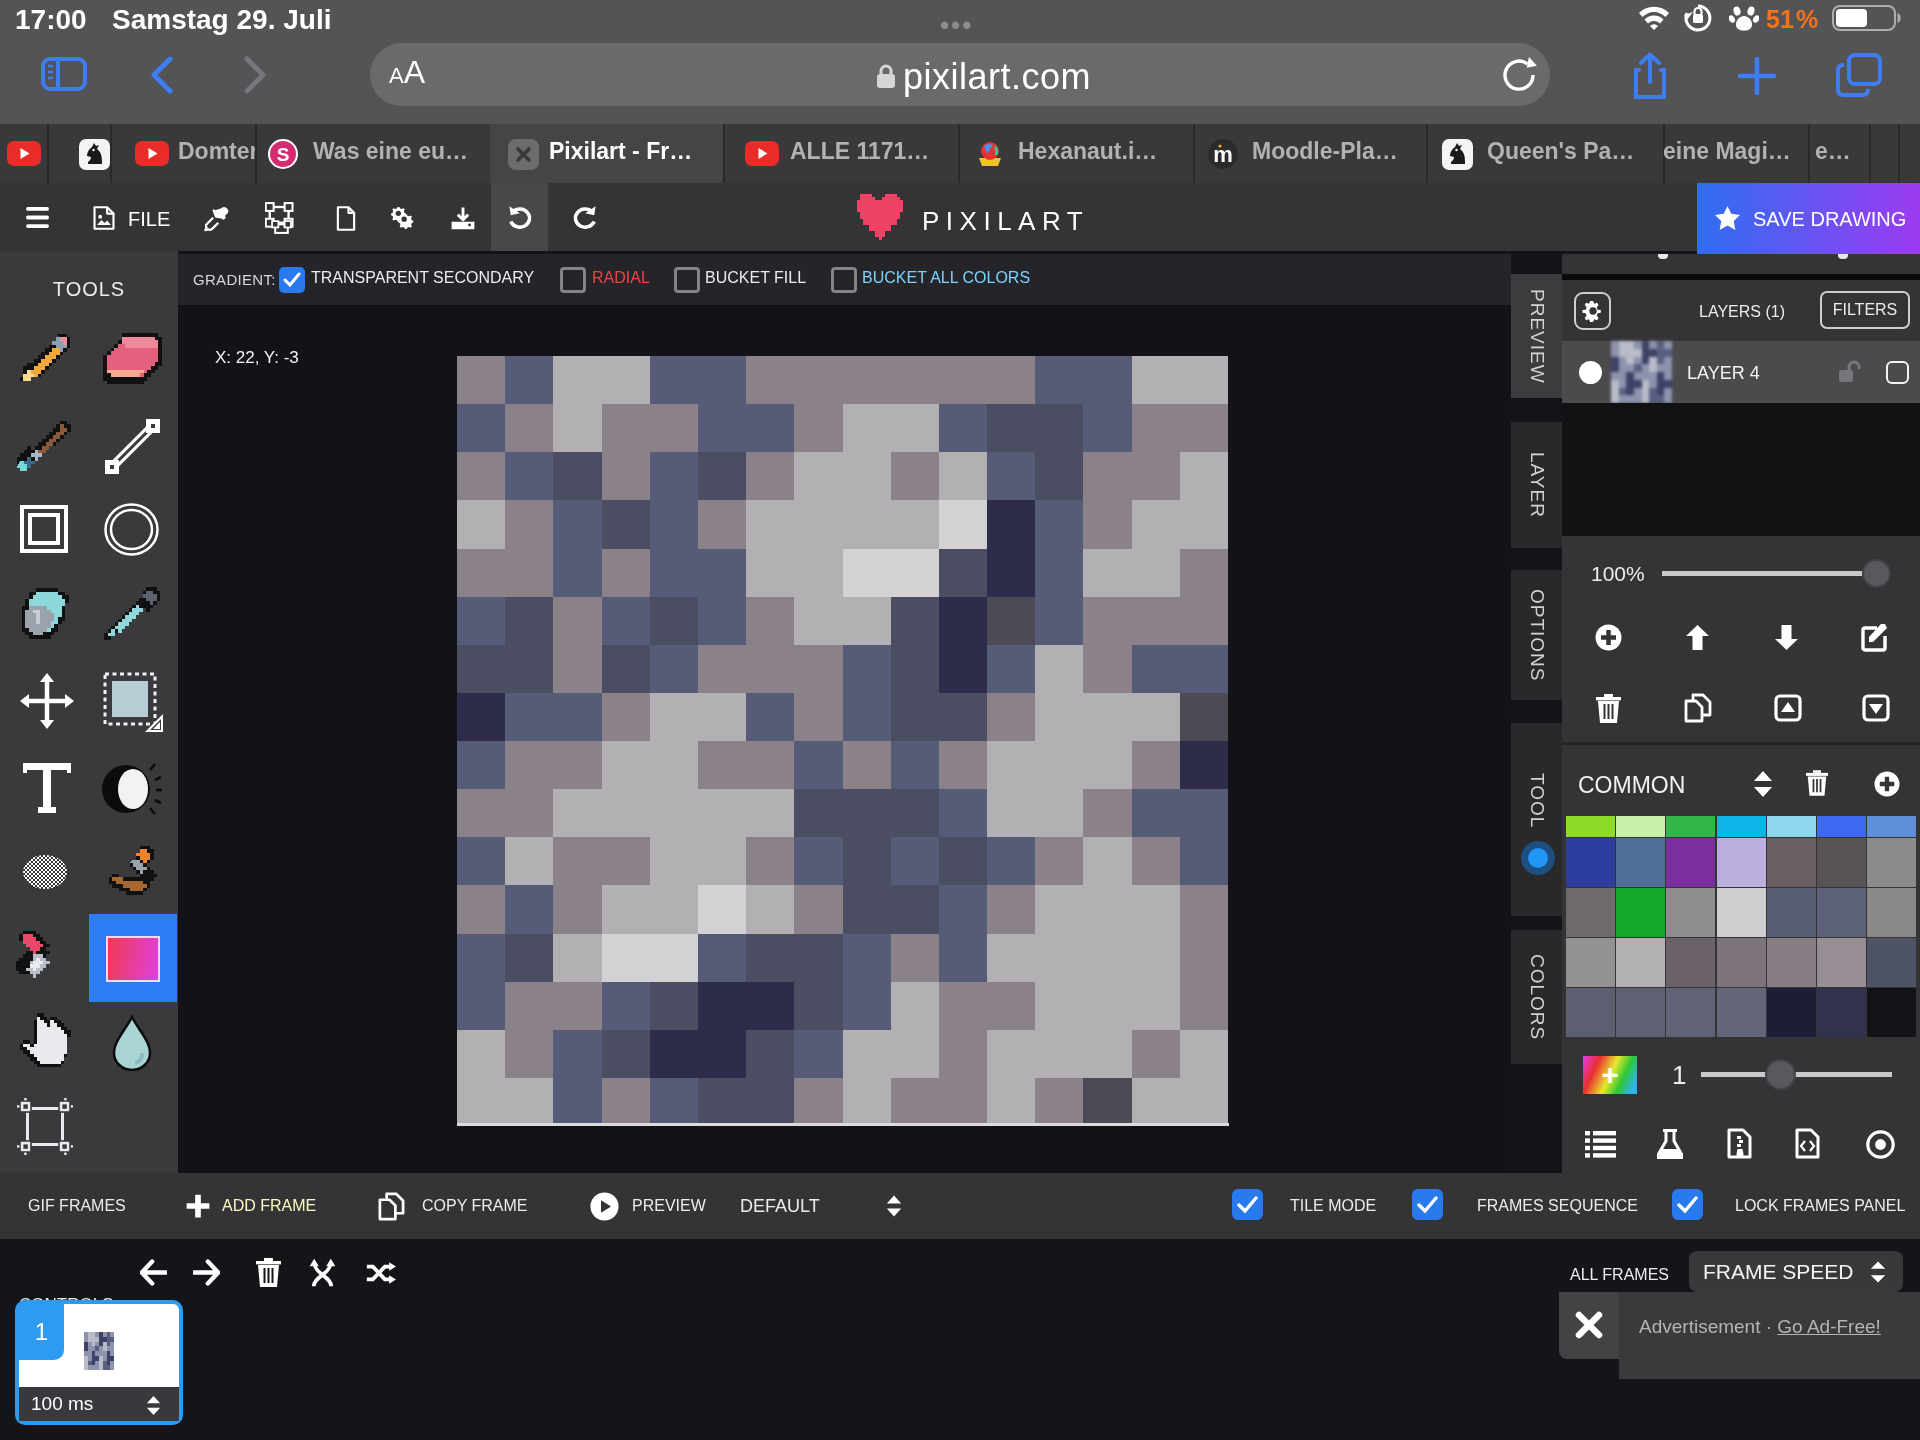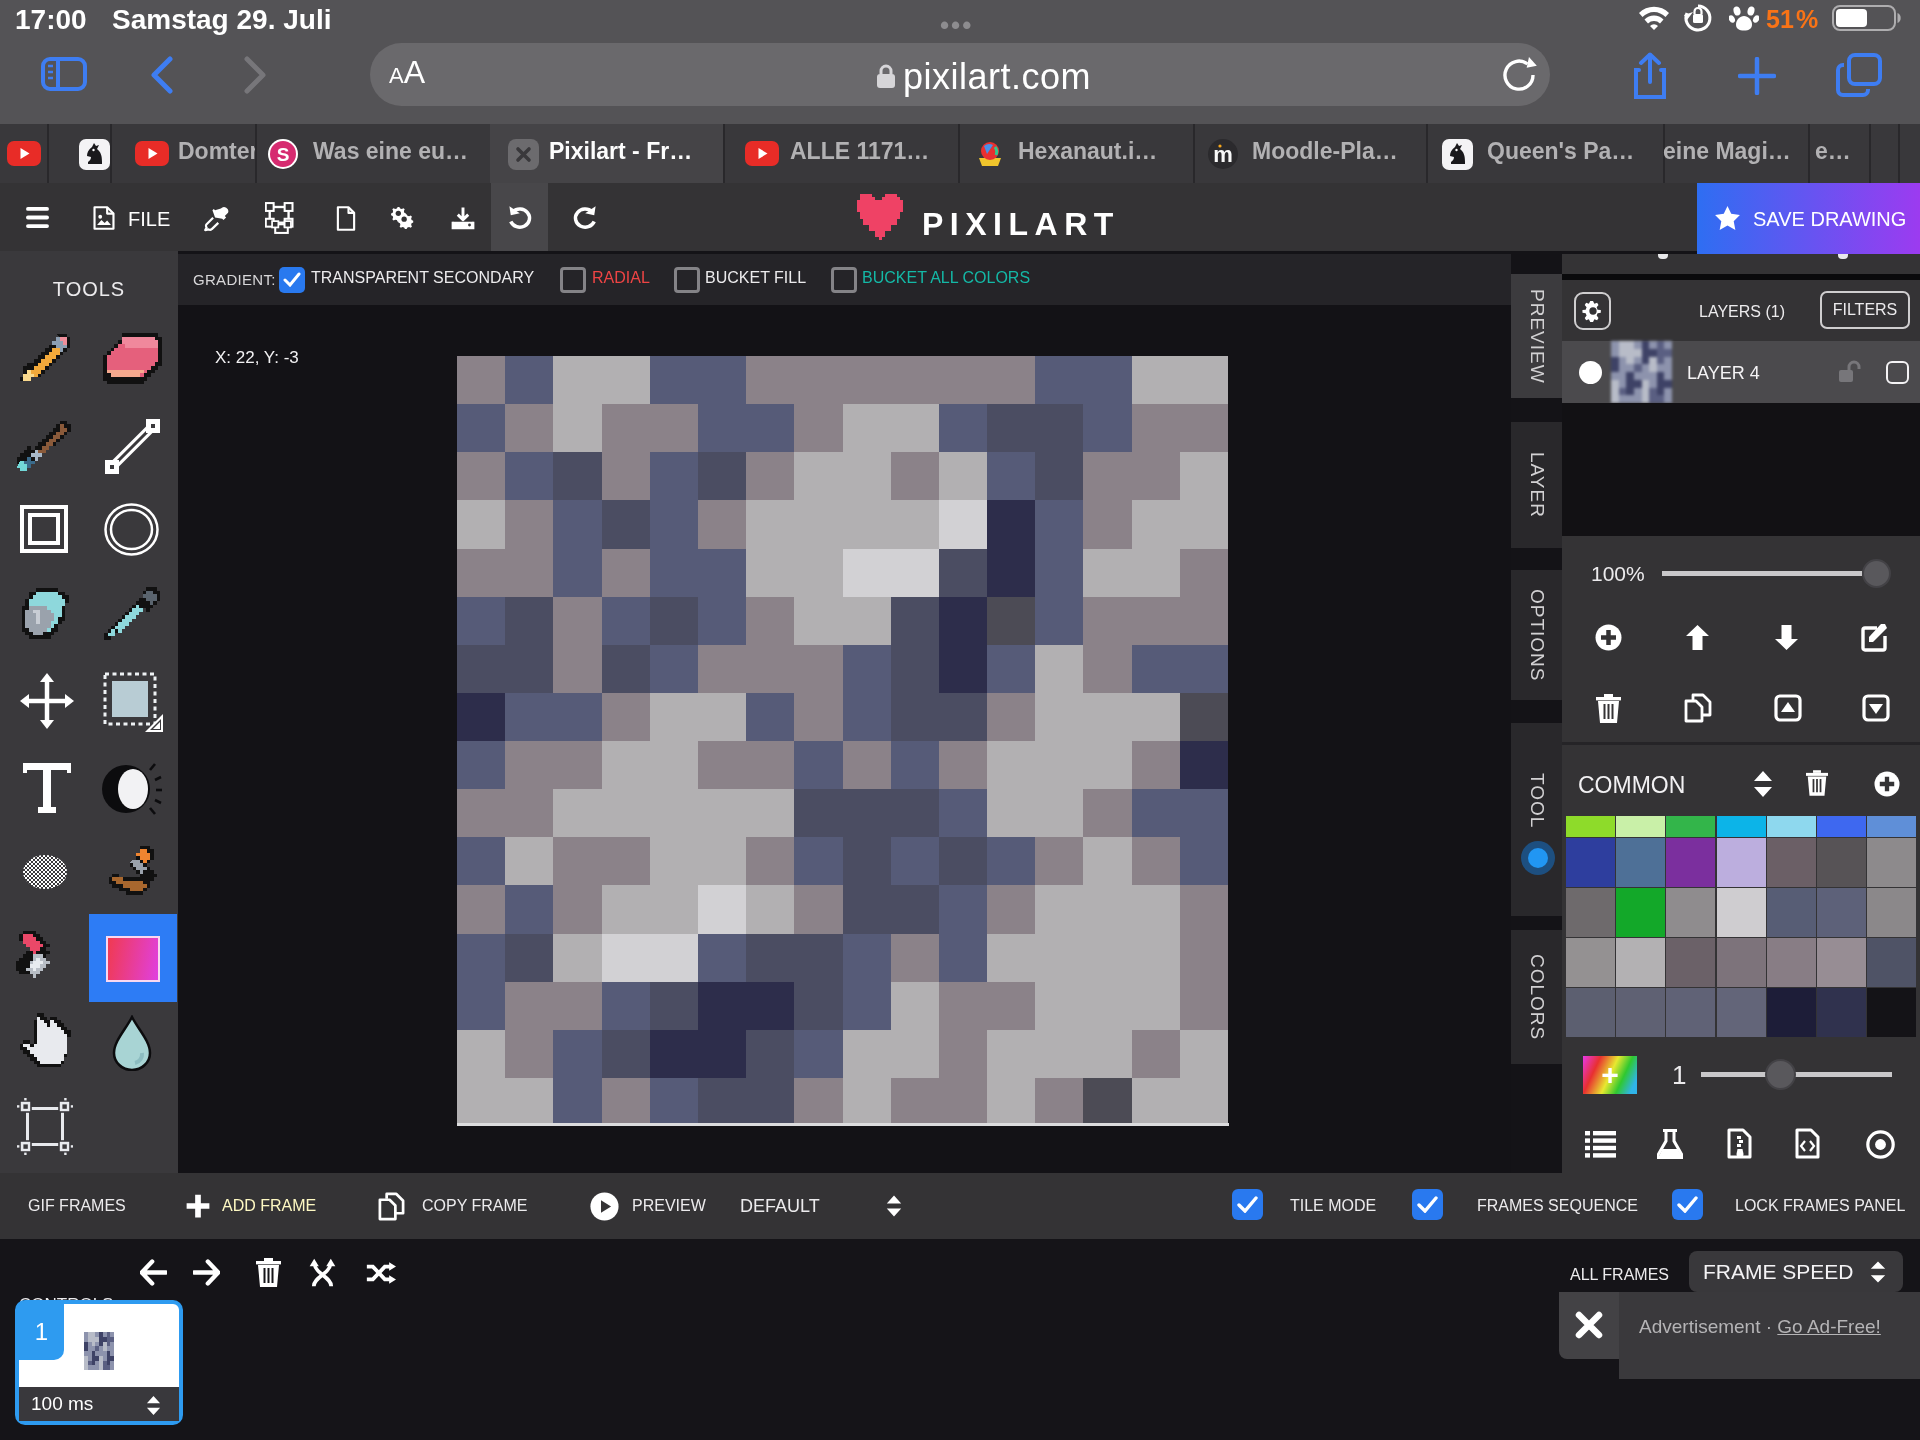--- a/index.html
+++ b/index.html
@@ -191,21 +191,21 @@
 <path d="M7 8 a14 13 0 1 1 -3 14" fill="none" stroke="#fff" stroke-width="5"></path>
 <path d="M2 0 L4 13 L17 10 Z" fill="#fff"></path>
 </svg>
 <svg class="abs" style="left:572px;top:206px" width="25" height="24" viewBox="0 0 36 34">
 <path d="M29 8 a14 13 0 1 0 3 14" fill="none" stroke="#fff" stroke-width="5"></path>
 <path d="M34 0 L32 13 L19 10 Z" fill="#fff"></path>
 </svg>
 <svg class="abs" style="left:849px;top:194px" width="59" height="46" viewBox="0 0 16 15" shape-rendering="crispEdges">
 <path fill="#ef4265" d="M2 0h4v1h1v1h2V1h1V0h4v1h1v1h1v4h-1v2h-1v2h-2v2h-2v2h-1v1h-1v-1H7v-2H5v-2H3V8H2V6H1V2h1z"></path>
 </svg>
-<div class="abs" style="left:922px;top:206px;color:#fff;font-size:32px;font-weight:bold;letter-spacing:6.5px">PIXILART</div>
+<div class="abs" style="left:922px;top:206px;color:#fff;font-size:26px;font-weight:normal;letter-spacing:6.5px">PIXILART</div>
 <div class="abs" style="left:1697px;top:183px;width:223px;height:71px;background:linear-gradient(90deg,#2e6ef2,#9c3bf0)"></div>
 <svg class="abs" style="left:1715px;top:206px" width="25" height="24" viewBox="0 0 30 29">
 <path d="M15 0 L19.5 9.5 L30 11 L22.5 18.5 L24.5 29 L15 23.5 L5.5 29 L7.5 18.5 L0 11 L10.5 9.5 Z" fill="#fff"></path>
 </svg>
 <div class="abs" style="left:1753px;top:208px;color:#fff;font-size:20px;white-space:nowrap">SAVE DRAWING</div>
 <div class="abs" style="left:0;top:251px;width:178px;height:922px;background:#3a393c"></div>
 <div class="abs" style="left:0;top:278px;width:178px;text-align:center;color:#ecebed;font-size:20px;letter-spacing:1px">TOOLS</div>
 <svg class="abs" style="left:16px;top:330px" width="58" height="58" viewBox="0 0 16 16" shape-rendering="crispEdges">
 <path fill="#111" d="M11 1h3v1h1v3h-1v1h-1 v1h-1v1h-1v1h-1v1h-1v1h-1v1h-1v1H4v1H1v-1h1v-3h1v-1h1V9h1V8h1V7h1V6h1V5h1V4h1V3h1V2h1z"></path>
 <path fill="#f2a93b" d="M10 3h2v1h1v2h-1v1h-1v1h-1v1H9v1H8v1H7v1H6v1H5v-1H4v-1h1v-1h1V9h1V8h1V7h1V6h1V5h1V4z"></path>
@@ -354,21 +354,21 @@
 <div class="abs" style="left:279px;top:267px;width:26px;height:26px;background:#2979ef;border-radius:5px"></div>
 <svg class="abs" style="left:283px;top:272px" width="18" height="15" viewBox="0 0 18 15">
       <path d="M2 8 L7 13 L16 2" fill="none" stroke="#fff" stroke-width="3" stroke-linecap="round"></path>
     </svg>
 <div class="abs" style="left:311px;top:269px;color:#ecebed;font-size:16px">TRANSPARENT SECONDARY</div>
 <div class="abs" style="left:560px;top:267px;width:26px;height:26px;border:3px solid #848387;border-radius:4px"></div>
 <div class="abs" style="left:592px;top:269px;color:#ef4444;font-size:16px">RADIAL</div>
 <div class="abs" style="left:674px;top:267px;width:26px;height:26px;border:3px solid #848387;border-radius:4px"></div>
 <div class="abs" style="left:705px;top:269px;color:#ecebed;font-size:16px">BUCKET FILL</div>
 <div class="abs" style="left:831px;top:267px;width:26px;height:26px;border:3px solid #848387;border-radius:4px"></div>
-<div class="abs" style="left:862px;top:269px;color:#14b8a6;font-size:16px">BUCKET ALL COLORS</div>
+<div class="abs" style="left:862px;top:269px;color:#7dd3fc;font-size:16px">BUCKET ALL COLORS</div>
 <div class="abs" style="left:178px;top:305px;width:1333px;height:868px;background:#131216"></div>
 <div class="abs" style="left:215px;top:348px;color:#f2f1f3;font-size:17px">X: 22, Y: -3</div>
 <svg id="pixcanvas" style="position:absolute;left:457px;top:356px" width="771" height="770" viewBox="0 0 16 16" preserveAspectRatio="none" shape-rendering="crispEdges">
 <path fill="#8b8289" d="M0 0h1v1h-1zM6 0h1v1h-1zM7 0h1v1h-1zM8 0h1v1h-1zM9 0h1v1h-1zM10 0h1v1h-1zM11 0h1v1h-1zM1 1h1v1h-1zM3 1h1v1h-1zM4 1h1v1h-1zM7 1h1v1h-1zM14 1h1v1h-1zM15 1h1v1h-1zM0 2h1v1h-1zM3 2h1v1h-1zM6 2h1v1h-1zM9 2h1v1h-1zM13 2h1v1h-1zM14 2h1v1h-1zM1 3h1v1h-1zM5 3h1v1h-1zM13 3h1v1h-1zM0 4h1v1h-1zM1 4h1v1h-1zM3 4h1v1h-1zM15 4h1v1h-1zM2 5h1v1h-1zM6 5h1v1h-1zM13 5h1v1h-1zM14 5h1v1h-1zM15 5h1v1h-1zM2 6h1v1h-1zM5 6h1v1h-1zM6 6h1v1h-1zM7 6h1v1h-1zM13 6h1v1h-1zM3 7h1v1h-1zM7 7h1v1h-1zM11 7h1v1h-1zM1 8h1v1h-1zM2 8h1v1h-1zM5 8h1v1h-1zM6 8h1v1h-1zM8 8h1v1h-1zM10 8h1v1h-1zM14 8h1v1h-1zM0 9h1v1h-1zM1 9h1v1h-1zM13 9h1v1h-1zM2 10h1v1h-1zM3 10h1v1h-1zM6 10h1v1h-1zM12 10h1v1h-1zM14 10h1v1h-1zM0 11h1v1h-1zM2 11h1v1h-1zM7 11h1v1h-1zM11 11h1v1h-1zM15 11h1v1h-1zM9 12h1v1h-1zM15 12h1v1h-1zM1 13h1v1h-1zM2 13h1v1h-1zM10 13h1v1h-1zM11 13h1v1h-1zM15 13h1v1h-1zM1 14h1v1h-1zM10 14h1v1h-1zM14 14h1v1h-1zM3 15h1v1h-1zM7 15h1v1h-1zM9 15h1v1h-1zM10 15h1v1h-1zM12 15h1v1h-1z"></path>
 <path fill="#565b78" d="M1 0h1v1h-1zM4 0h1v1h-1zM5 0h1v1h-1zM12 0h1v1h-1zM13 0h1v1h-1zM0 1h1v1h-1zM5 1h1v1h-1zM6 1h1v1h-1zM10 1h1v1h-1zM13 1h1v1h-1zM1 2h1v1h-1zM4 2h1v1h-1zM11 2h1v1h-1zM2 3h1v1h-1zM4 3h1v1h-1zM12 3h1v1h-1zM2 4h1v1h-1zM4 4h1v1h-1zM5 4h1v1h-1zM12 4h1v1h-1zM0 5h1v1h-1zM3 5h1v1h-1zM5 5h1v1h-1zM12 5h1v1h-1zM4 6h1v1h-1zM8 6h1v1h-1zM11 6h1v1h-1zM14 6h1v1h-1zM15 6h1v1h-1zM1 7h1v1h-1zM2 7h1v1h-1zM6 7h1v1h-1zM8 7h1v1h-1zM0 8h1v1h-1zM7 8h1v1h-1zM9 8h1v1h-1zM10 9h1v1h-1zM14 9h1v1h-1zM15 9h1v1h-1zM0 10h1v1h-1zM7 10h1v1h-1zM9 10h1v1h-1zM11 10h1v1h-1zM15 10h1v1h-1zM1 11h1v1h-1zM10 11h1v1h-1zM0 12h1v1h-1zM5 12h1v1h-1zM8 12h1v1h-1zM10 12h1v1h-1zM0 13h1v1h-1zM3 13h1v1h-1zM8 13h1v1h-1zM2 14h1v1h-1zM7 14h1v1h-1zM2 15h1v1h-1zM4 15h1v1h-1z"></path>
 <path fill="#b2b0b2" d="M2 0h1v1h-1zM3 0h1v1h-1zM14 0h1v1h-1zM15 0h1v1h-1zM2 1h1v1h-1zM8 1h1v1h-1zM9 1h1v1h-1zM7 2h1v1h-1zM8 2h1v1h-1zM10 2h1v1h-1zM15 2h1v1h-1zM0 3h1v1h-1zM6 3h1v1h-1zM7 3h1v1h-1zM8 3h1v1h-1zM9 3h1v1h-1zM14 3h1v1h-1zM15 3h1v1h-1zM6 4h1v1h-1zM7 4h1v1h-1zM13 4h1v1h-1zM14 4h1v1h-1zM7 5h1v1h-1zM8 5h1v1h-1zM12 6h1v1h-1zM4 7h1v1h-1zM5 7h1v1h-1zM12 7h1v1h-1zM13 7h1v1h-1zM14 7h1v1h-1zM3 8h1v1h-1zM4 8h1v1h-1zM11 8h1v1h-1zM12 8h1v1h-1zM13 8h1v1h-1zM2 9h1v1h-1zM3 9h1v1h-1zM4 9h1v1h-1zM5 9h1v1h-1zM6 9h1v1h-1zM11 9h1v1h-1zM12 9h1v1h-1zM1 10h1v1h-1zM4 10h1v1h-1zM5 10h1v1h-1zM13 10h1v1h-1zM3 11h1v1h-1zM4 11h1v1h-1zM6 11h1v1h-1zM12 11h1v1h-1zM13 11h1v1h-1zM14 11h1v1h-1zM2 12h1v1h-1zM11 12h1v1h-1zM12 12h1v1h-1zM13 12h1v1h-1zM14 12h1v1h-1zM9 13h1v1h-1zM12 13h1v1h-1zM13 13h1v1h-1zM14 13h1v1h-1zM0 14h1v1h-1zM8 14h1v1h-1zM9 14h1v1h-1zM11 14h1v1h-1zM12 14h1v1h-1zM13 14h1v1h-1zM15 14h1v1h-1zM0 15h1v1h-1zM1 15h1v1h-1zM8 15h1v1h-1zM11 15h1v1h-1zM14 15h1v1h-1zM15 15h1v1h-1z"></path>
 <path fill="#4b4d62" d="M11 1h1v1h-1zM12 1h1v1h-1zM2 2h1v1h-1zM5 2h1v1h-1zM12 2h1v1h-1zM3 3h1v1h-1zM10 4h1v1h-1zM1 5h1v1h-1zM4 5h1v1h-1zM9 5h1v1h-1zM0 6h1v1h-1zM1 6h1v1h-1zM3 6h1v1h-1zM9 6h1v1h-1zM9 7h1v1h-1zM10 7h1v1h-1zM7 9h1v1h-1zM8 9h1v1h-1zM9 9h1v1h-1zM8 10h1v1h-1zM10 10h1v1h-1zM8 11h1v1h-1zM9 11h1v1h-1zM1 12h1v1h-1zM6 12h1v1h-1zM7 12h1v1h-1zM4 13h1v1h-1zM7 13h1v1h-1zM3 14h1v1h-1zM6 14h1v1h-1zM5 15h1v1h-1zM6 15h1v1h-1z"></path>
 <path fill="#d2d1d4" d="M10 3h1v1h-1zM8 4h1v1h-1zM9 4h1v1h-1zM5 11h1v1h-1zM3 12h1v1h-1zM4 12h1v1h-1z"></path>
 <path fill="#2d2d4b" d="M11 3h1v1h-1zM11 4h1v1h-1zM10 5h1v1h-1zM10 6h1v1h-1zM0 7h1v1h-1zM15 8h1v1h-1zM5 13h1v1h-1zM6 13h1v1h-1zM4 14h1v1h-1zM5 14h1v1h-1z"></path>
 <path fill="#4c4b55" d="M11 5h1v1h-1zM15 7h1v1h-1zM13 15h1v1h-1z"></path>

